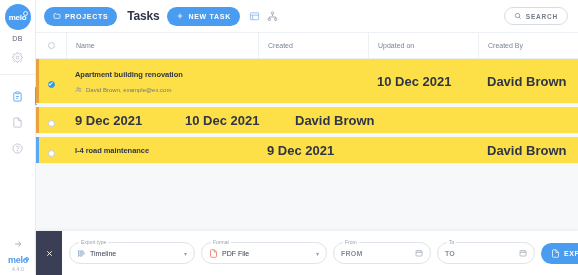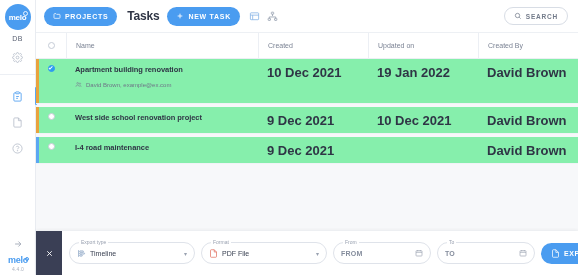--- a/index.html
+++ b/index.html
@@ -113,22 +113,22 @@
   .col-name  { flex: 1 1 auto; min-width: 0; padding-left: 9px; }
   .col-created{ width: 110px; flex: 0 0 110px; padding-left: 9px; }
   .col-updated{ width: 110px; flex: 0 0 110px; padding-left: 9px; }
   .col-by    { width: 100px; flex: 0 0 100px; padding-left: 9px; }
   .thead .th { color: #7b8394; font-weight: 400; }
   .thead .col-created, .thead .col-updated, .thead .col-by { border-left: 1px solid #eceff4; align-self: stretch; display: flex; align-items: center; }
   .thead .col-name { border-left: 1px solid #eceff4; align-self: stretch; display: flex; align-items: center; }
 
   .rows { background: #f7f8fa; }
   .row {
-    display: flex; align-items: flex-start;
-    background: #86efac; position: relative;
+    display: flex; align-items: center;
+    background: #fde047; position: relative;
     border-bottom: 1px solid #f1f3f7;
     min-height: 21px;
   }
   .row.tall { min-height: 45px; }
   .row .bar { position: absolute; left: 0; top: 0; bottom: 0; width: 2.5px; }
   .row .col-check { padding-top: 6px; }
   .row .col-name, .row .col-created, .row .col-updated, .row .col-by { padding-top: 6px; padding-bottom: 5px; }
   .cellname { font-size: 7.5px; font-weight: 700; color: #2f3545; letter-spacing: -0.05px; }
   .cellval  { font-size: 13px; font-weight: 700; color: #2f3545; }
   .subline {
@@ -336,33 +336,29 @@
                   <circle cx="9" cy="8" r="3"></circle>
                     <path d="M3 20a6 6 0 0112 0"></path>
                   <circle cx="17" cy="9" r="2.3"></circle>
                     <path d="M16 15a5 5 0 015 5"></path>
                 </svg>
               </span>
               <span>David Brown, example@ex.com</span>
             </div>
           </div>
           <div class="col-created cellval">10 Dec 2021</div>
-          <div class="col-updated cellval">19 Jan 2022</div>
           <div class="col-by cellval">David Brown</div>
         </div>
 
         <div class="row-gap"></div>
 
         <div class="row">
           <span class="bar" style="background:#e8a33d"></span>
           <div class="col-check">
             <span class="checkbox"></span>
-          </div>
-          <div class="col-name">
-            <div class="cellname">West side school renovation project</div>
           </div>
           <div class="col-created cellval">9 Dec 2021</div>
           <div class="col-updated cellval">10 Dec 2021</div>
           <div class="col-by cellval">David Brown</div>
         </div>
 
         <div class="row-gap"></div>
 
         <div class="row">
           <span class="bar" style="background:#5aa7f2"></span>

